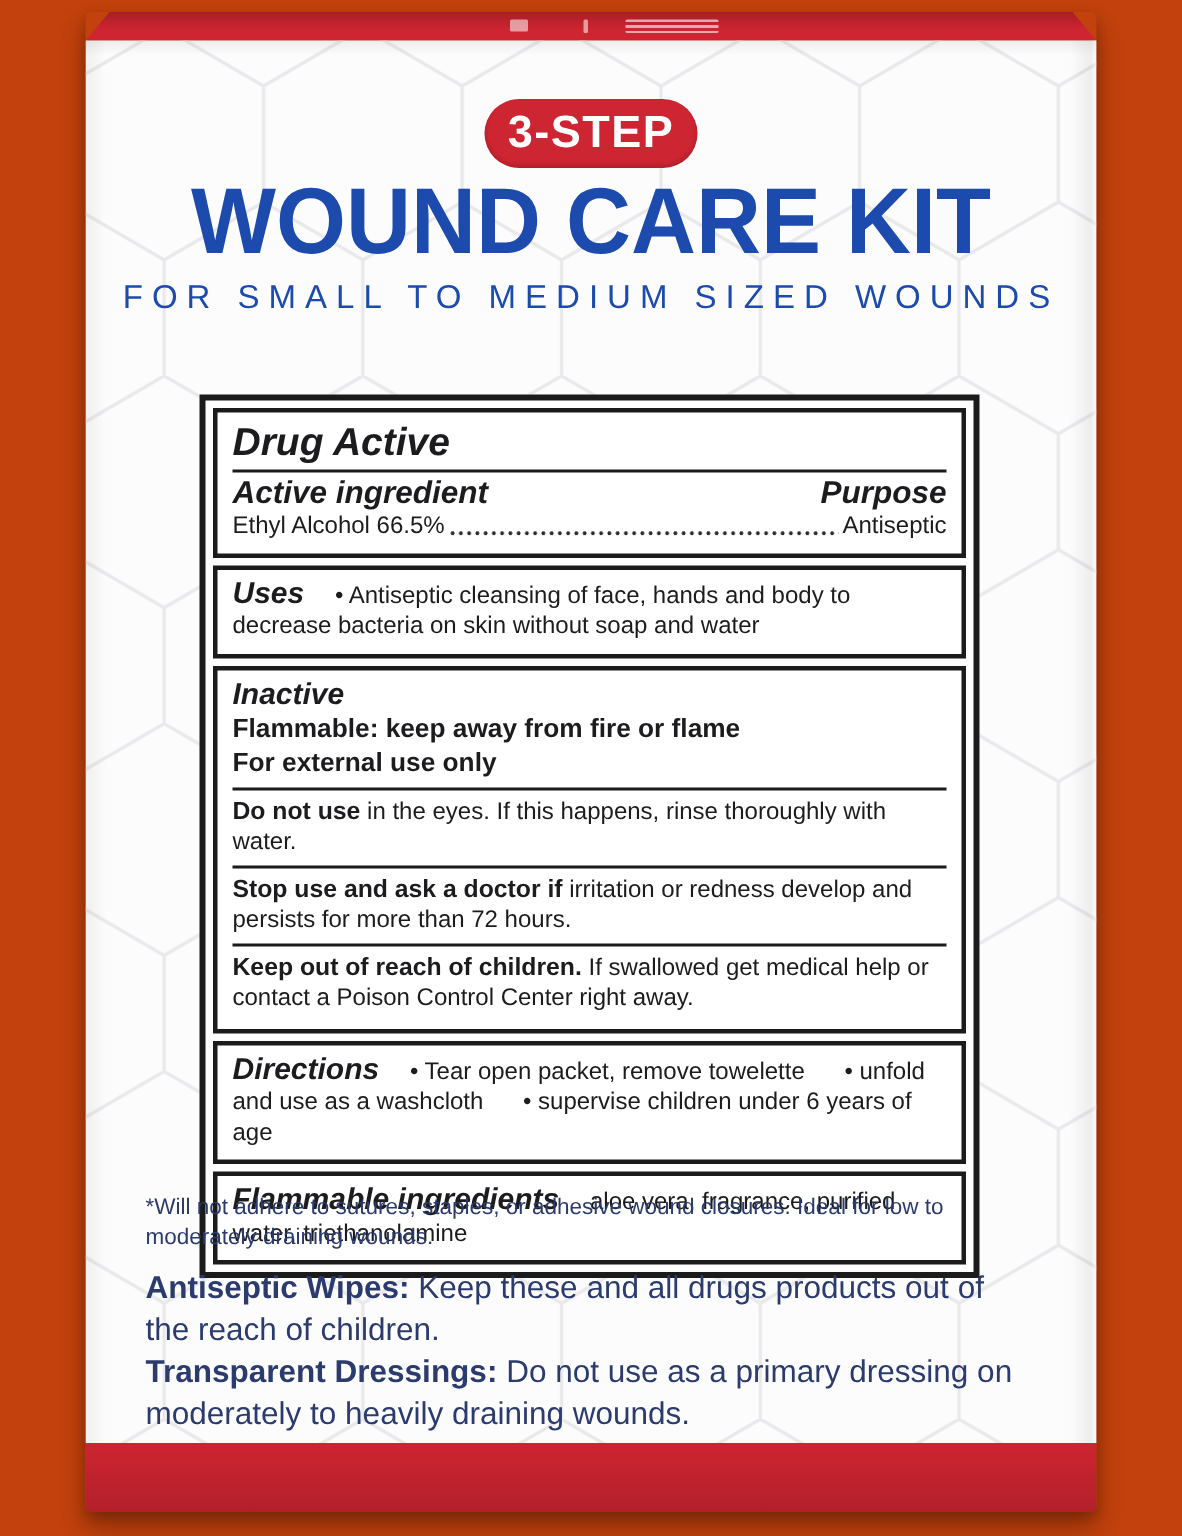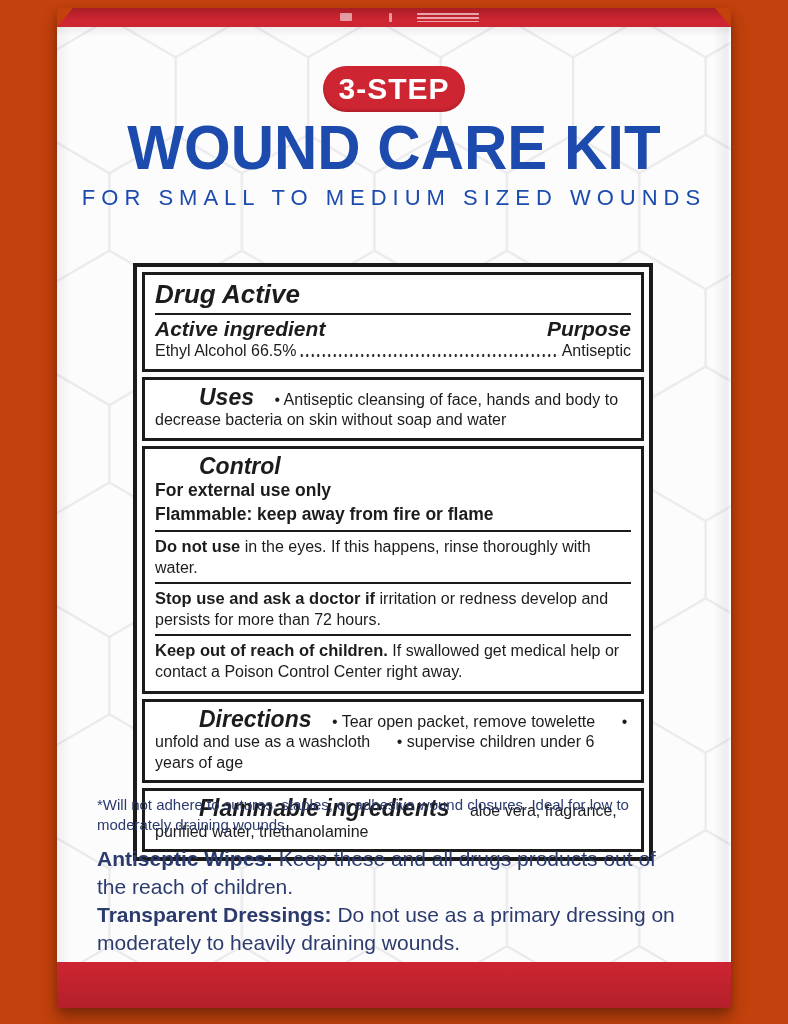--- a/index.html
+++ b/index.html
@@ -54,21 +54,21 @@
   .df-sec{border:3px solid #1b1b1b;background:#fff;padding:5px 10px 7px 10px;margin-bottom:5px;}
   .df-sec:last-child{margin-bottom:0;}
   .df-title{font-size:26px;font-weight:bold;font-style:italic;line-height:1.15;}
   .df-rule{border-top:2px solid #1b1b1b;margin:3px 0 2px 0;}
   .ai-row{display:flex;justify-content:space-between;align-items:center;}
   .ai-label,.purpose-label{font-size:21px;font-weight:bold;font-style:italic;}
   .dot-row{display:flex;align-items:baseline;font-size:16px;line-height:1.3;}
   .leader{flex:1;height:5px;align-self:flex-end;margin:0 3px 4px 3px;
     background-image:radial-gradient(circle,#2b2b2b 1.1px,rgba(0,0,0,0) 1.45px);
     background-size:5.5px 5px;background-repeat:repeat-x;background-position:left center;}
-  .sec-head{font-size:23px;font-weight:bold;font-style:italic;margin-right:16px;line-height:1.1;margin-left:44px;}
+  .sec-head{font-size:20px;font-weight:bold;font-style:italic;margin-right:16px;line-height:1.1;}
   .body-txt{font-size:16px;line-height:1.28;}
   .bold-run{font-weight:bold;font-size:16.5px;}
   .warn-strong{font-weight:bold;font-size:17.5px;line-height:1.35;}
   .w-rule{border-top:2px solid #1b1b1b;margin:4px 0 4px 0;}
   .w-para{margin:2px 0;}
   .dir-item{margin-right:22px;}
 
   
   .footnote{position:absolute;left:40px;top:768px;width:570px;color:var(--navy);
     font-size:15px;line-height:1.35;}
@@ -125,23 +125,23 @@
         </div>
 
         <div class="df-sec">
           <div class="body-txt">
             <span class="sec-head">Uses</span>
             <span>• Antiseptic cleansing of face, hands and body to decrease bacteria on skin without soap and water</span>
           </div>
         </div>
 
         <div class="df-sec">
-          <div class="sec-head">Control</div>
+          <div class="sec-head">Inactive</div>
+          <div class="warn-strong">Flammable: keep away from fire or flame</div>
           <div class="warn-strong">For external use only</div>
-          <div class="warn-strong">Flammable: keep away from fire or flame</div>
           <div class="w-rule"></div>
           <div class="body-txt w-para">
             <span class="bold-run">Do not use</span>
             <span>in the eyes. If this happens, rinse thoroughly with water.</span>
           </div>
           <div class="w-rule"></div>
           <div class="body-txt w-para">
             <span class="bold-run">Stop use and ask a doctor if</span>
             <span>irritation or redness develop and persists for more than 72 hours.</span>
           </div>

